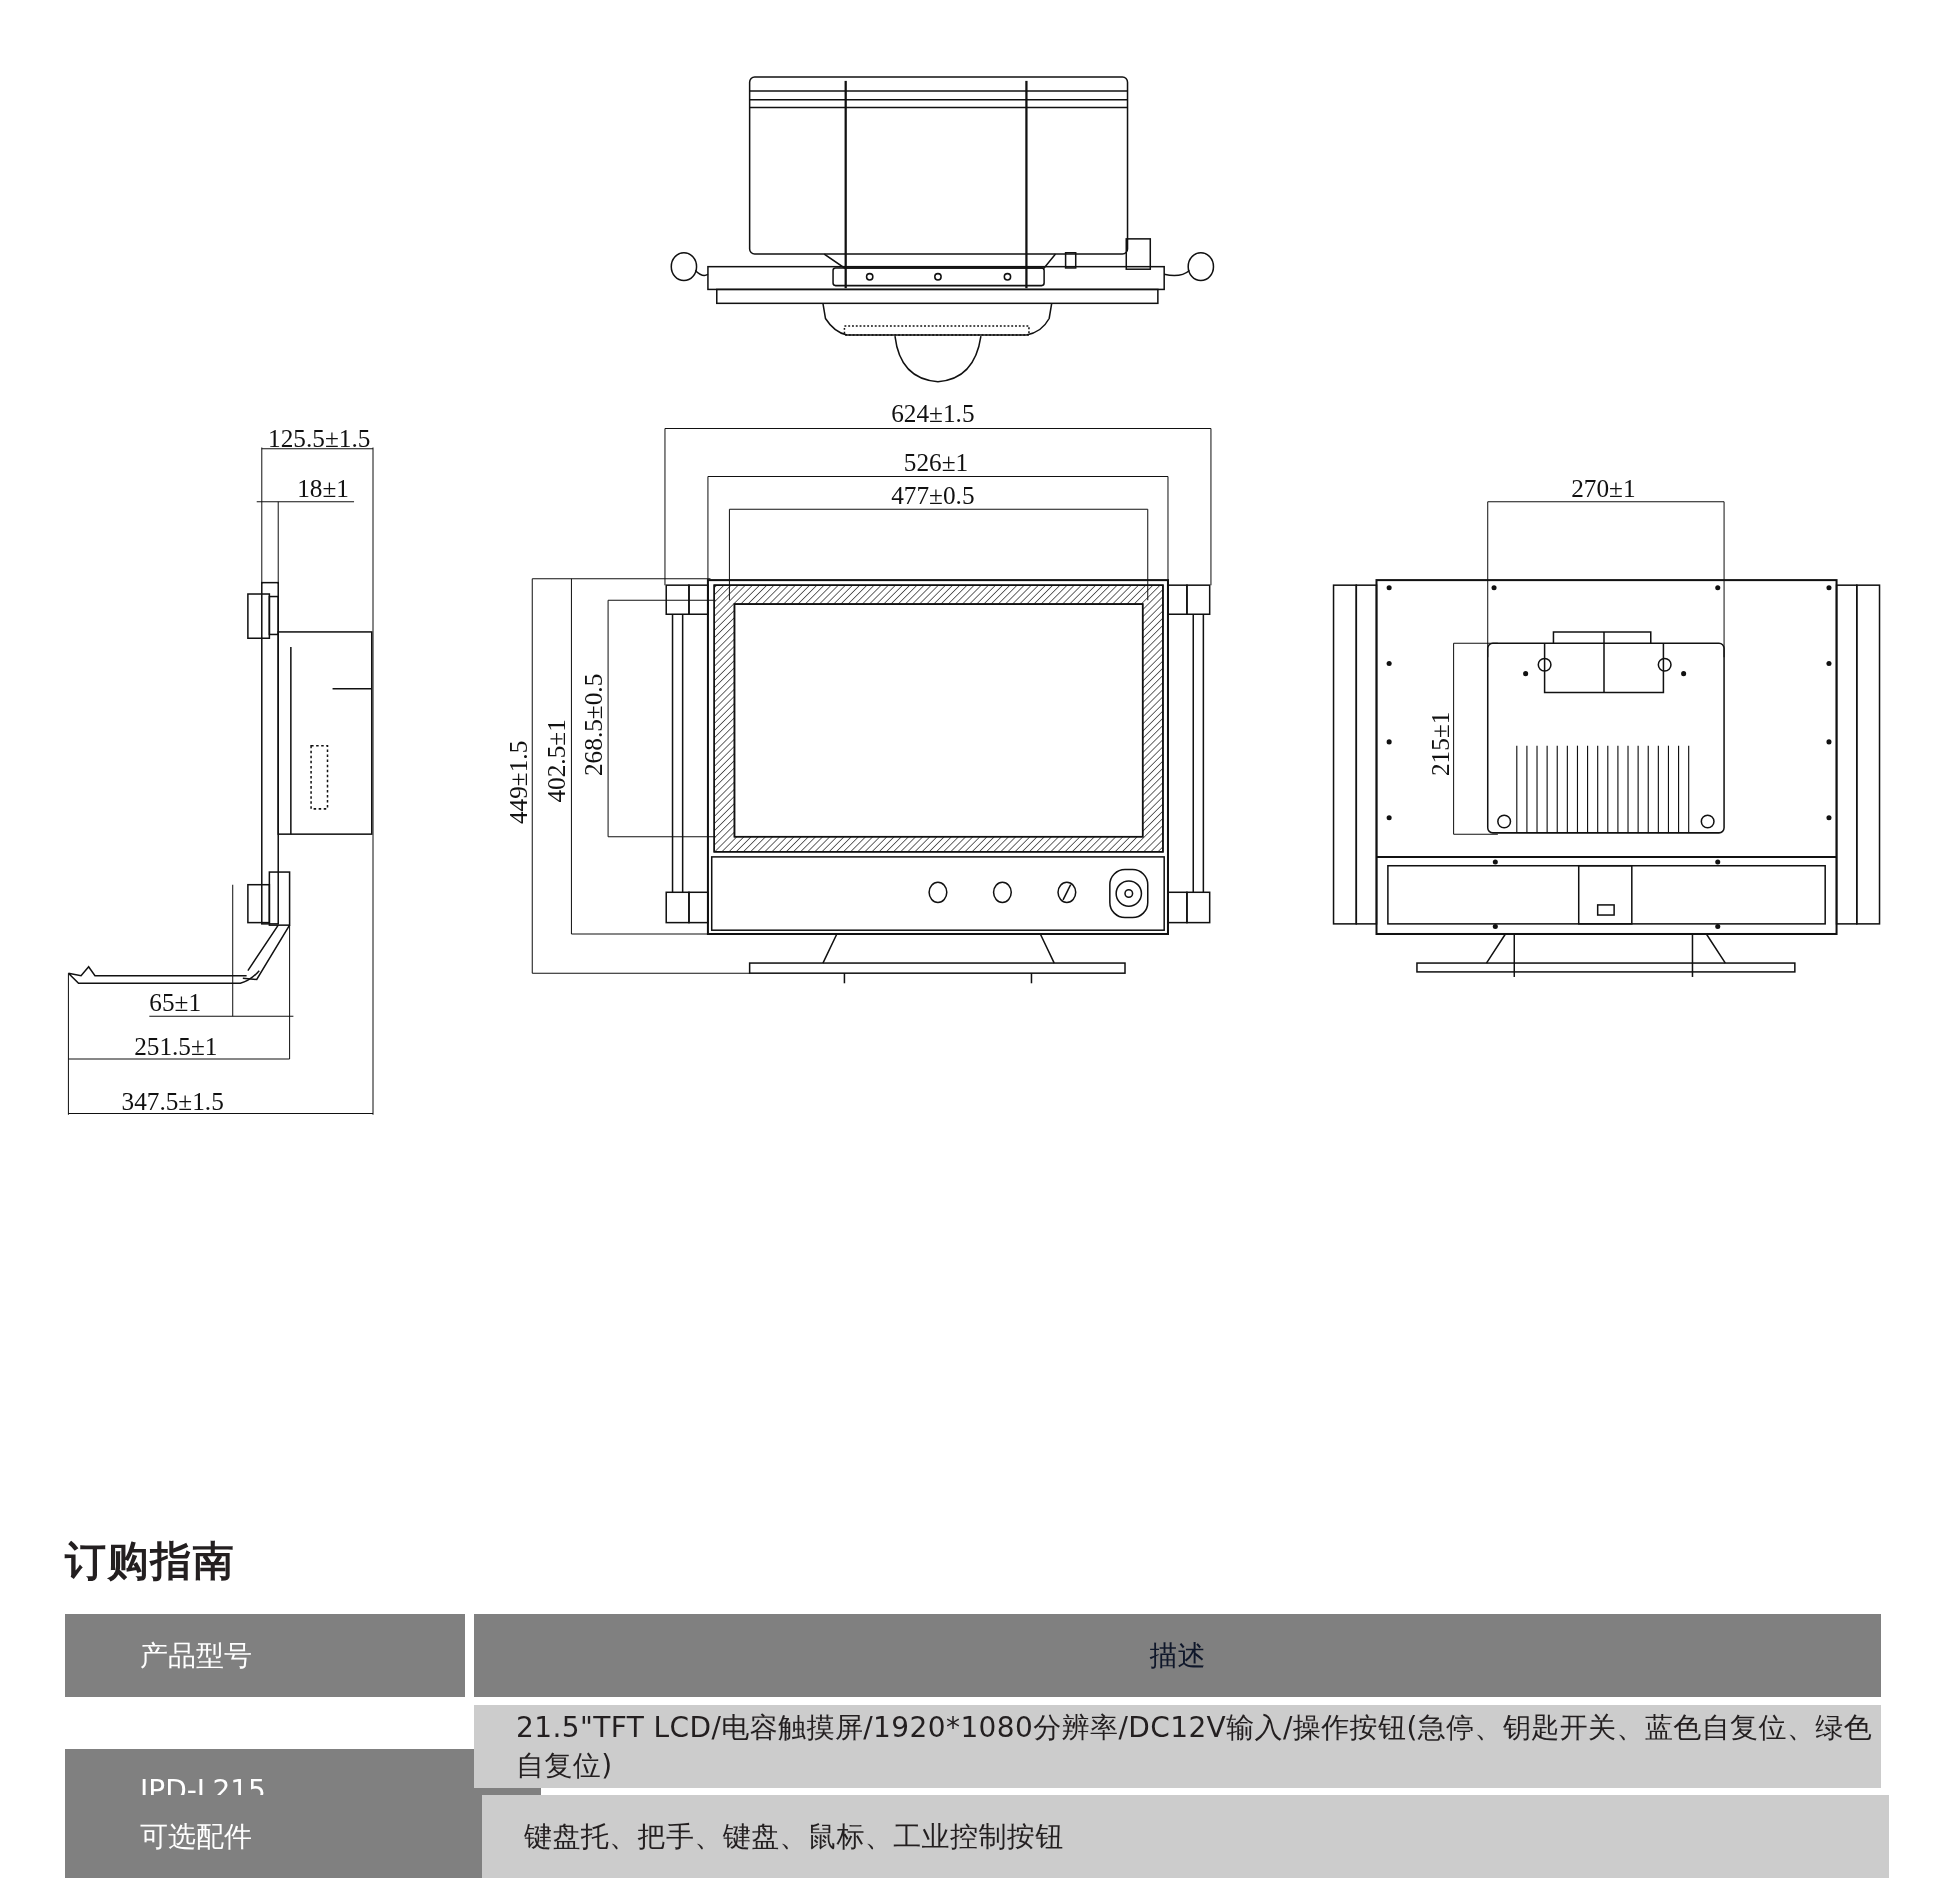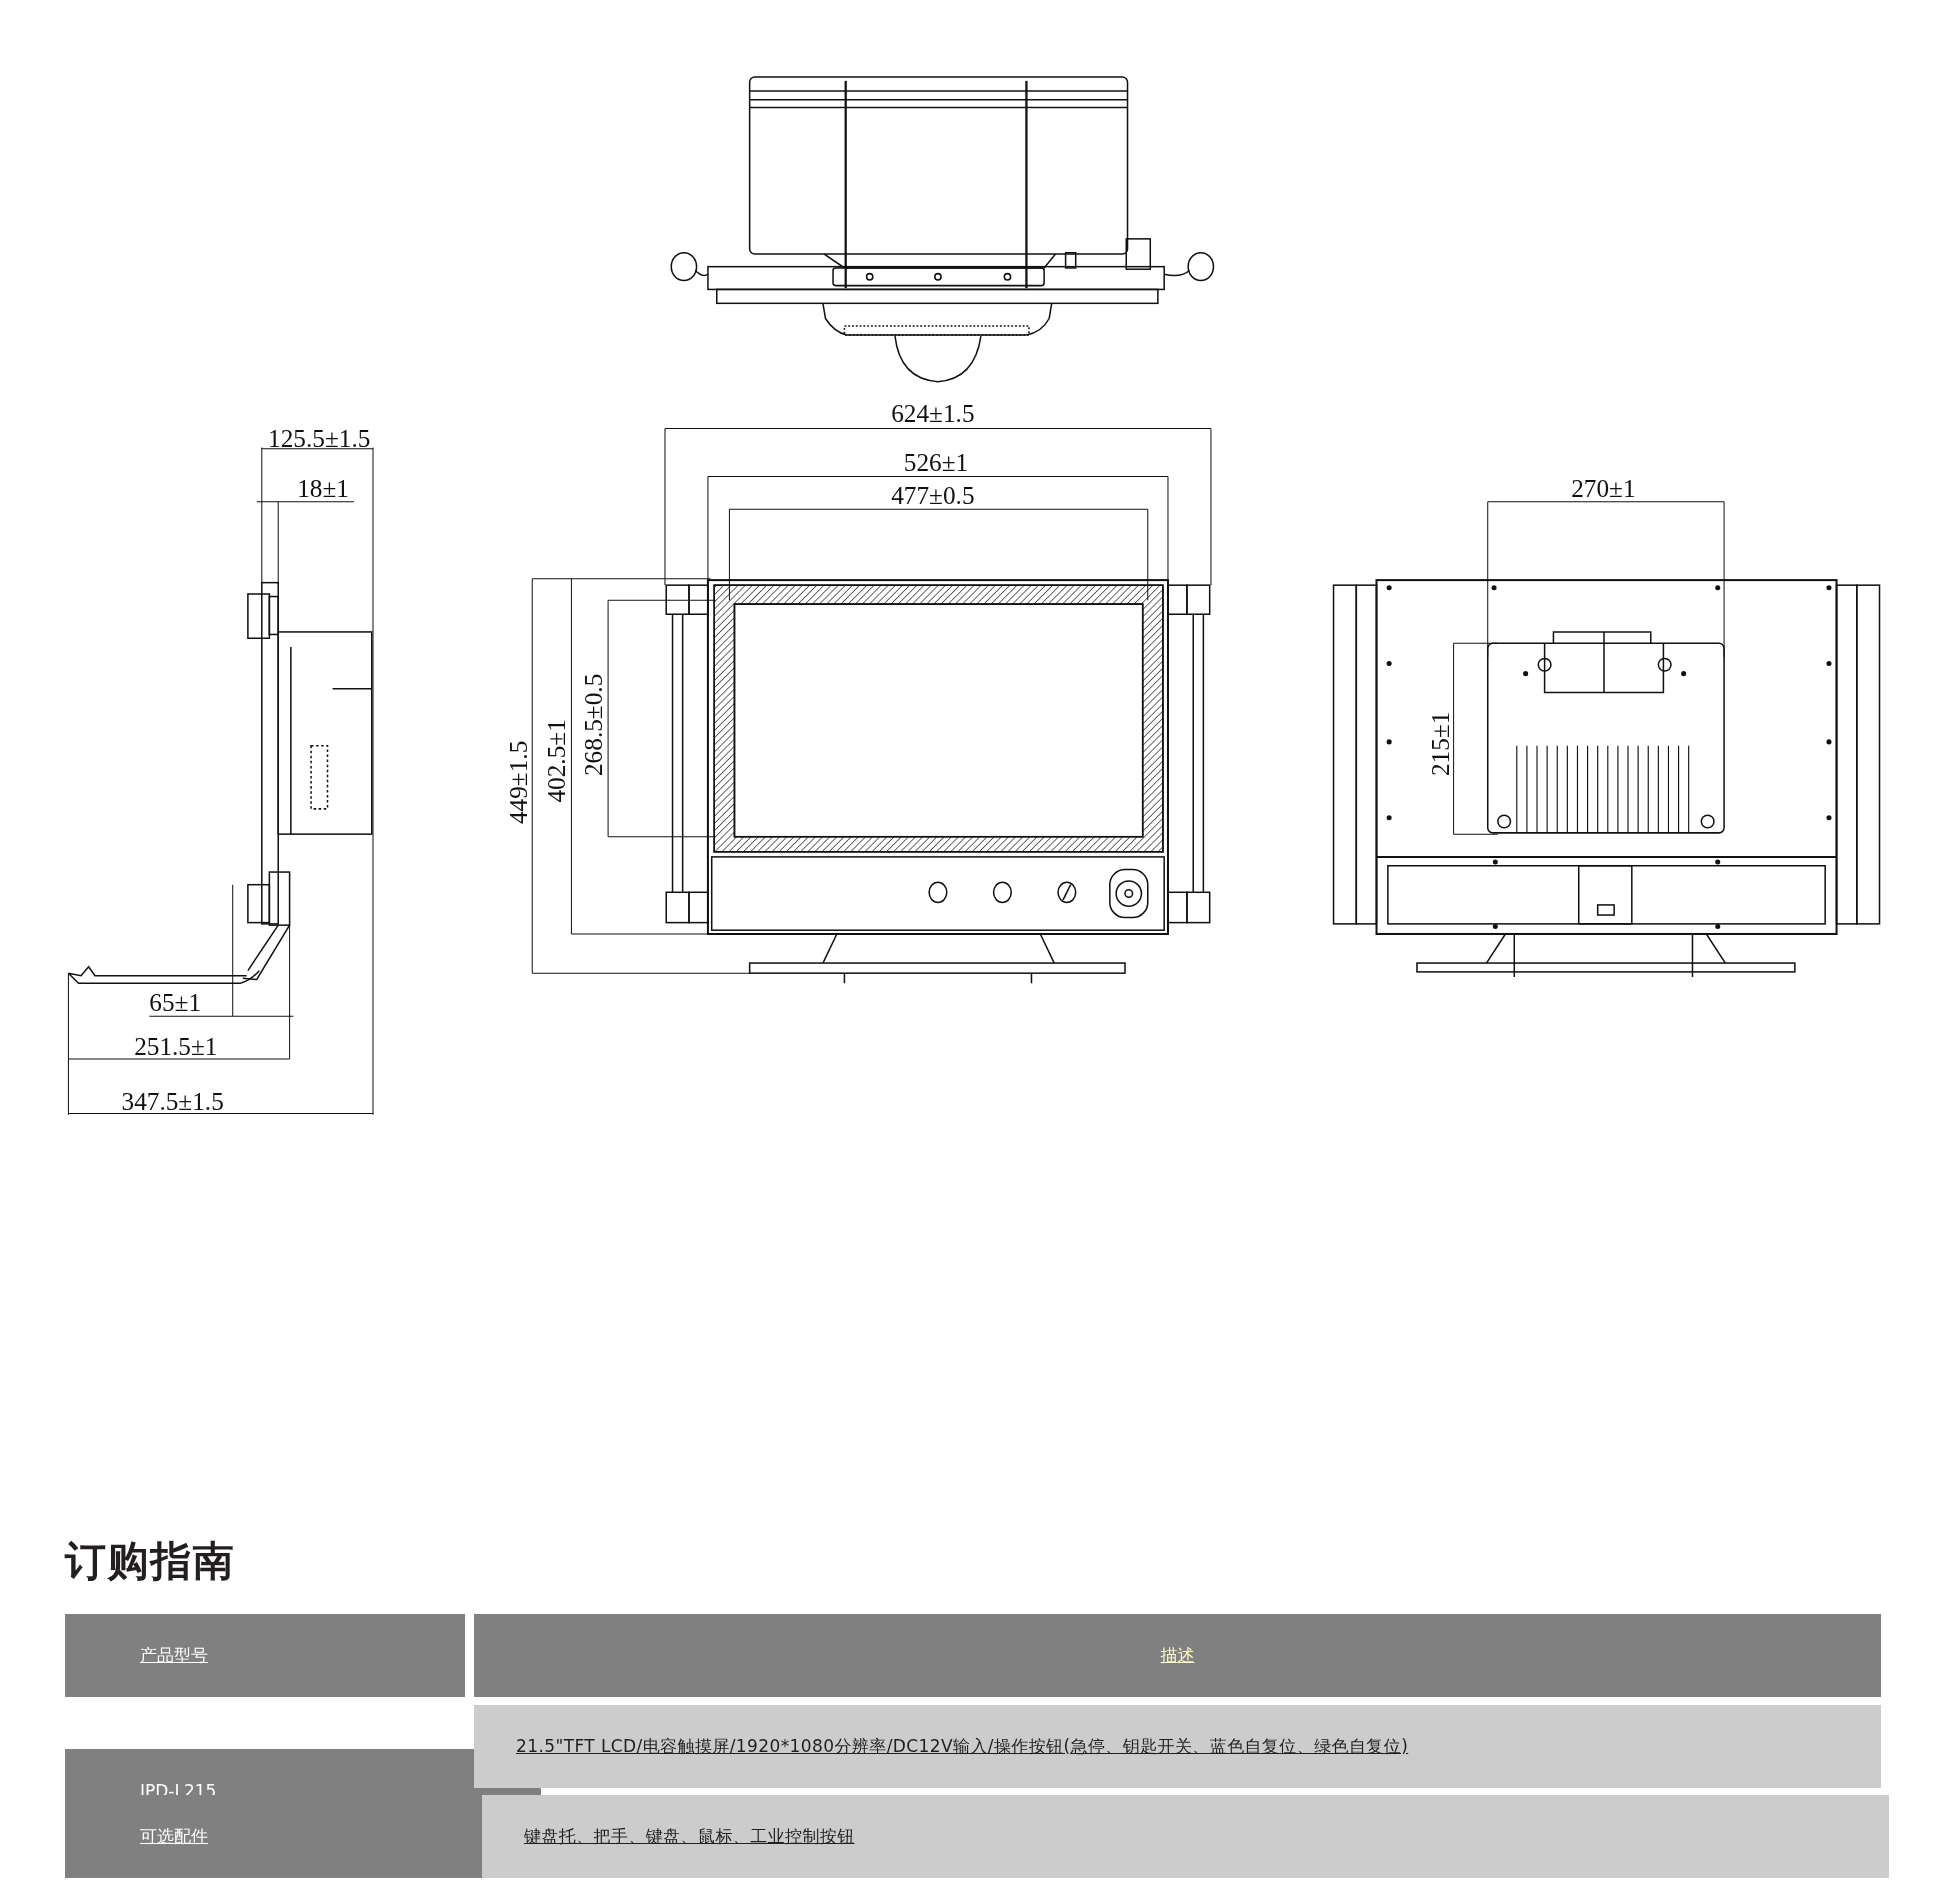--- a/index.html
+++ b/index.html
@@ -1,22 +1,22 @@
 <!DOCTYPE html>
 <html style="font-size:13px"><head>
 <meta charset="utf-8">
 <style>
   html, body { margin:0; padding:0; background:#ffffff; }
   body { width:1953px; height:1900px; position:relative; overflow:hidden;
          font-family:"DejaVu Sans", "Liberation Sans", sans-serif; }
   #drawing { position:absolute; left:0; top:0; width:1953px; height:1140px; }
   .dim-text { font-family:"Liberation Sans Narrow","Liberation Serif", serif; font-size:20px; fill:#111; }
   .heading { position:absolute; left:65px; top:1534px; font-size:41px; font-weight:bold; color:#231f20; letter-spacing:1.6px; }
-  .cell { position:absolute; box-sizing:border-box; display:flex; align-items:center; font-size:17px;text-decoration:underline; }
-  .hdr { background:#808080; color:#fef9c3; }
+  .cell { position:absolute; box-sizing:border-box; display:flex; align-items:center; font-size:28px; }
+  .hdr { background:#808080; color:#0f172a; }
   .lbl { background:#808080; color:#ffffff; padding-left:75px; }
   .val { background:#cccccc; color:#231f20; padding-left:103px; letter-spacing:0.4px; }
   .center { justify-content:center; }
 </style>
 </head>
 <body>
 
 <svg id="drawing" viewBox="0 0 1545 902" xmlns="http://www.w3.org/2000/svg" fill="none" stroke="#111" stroke-width="1.2">
 
   <g>

